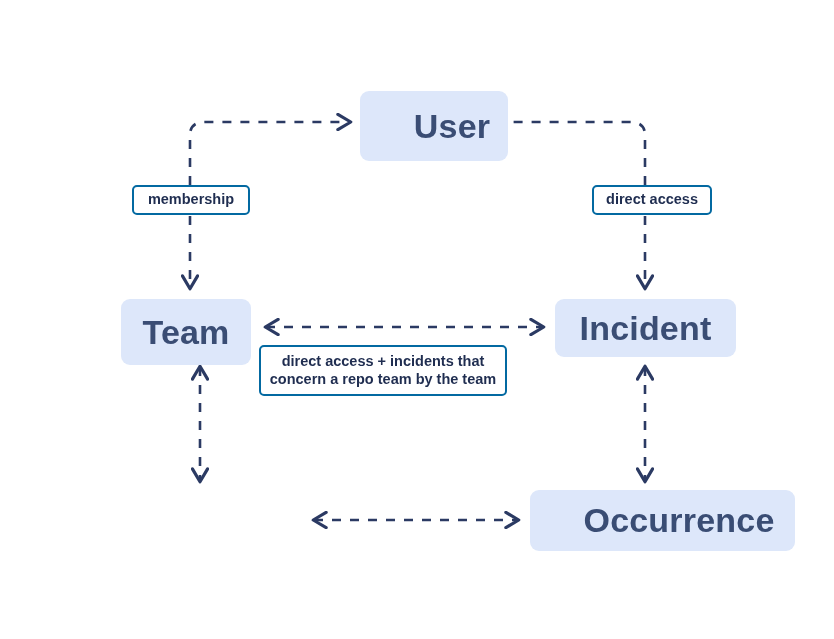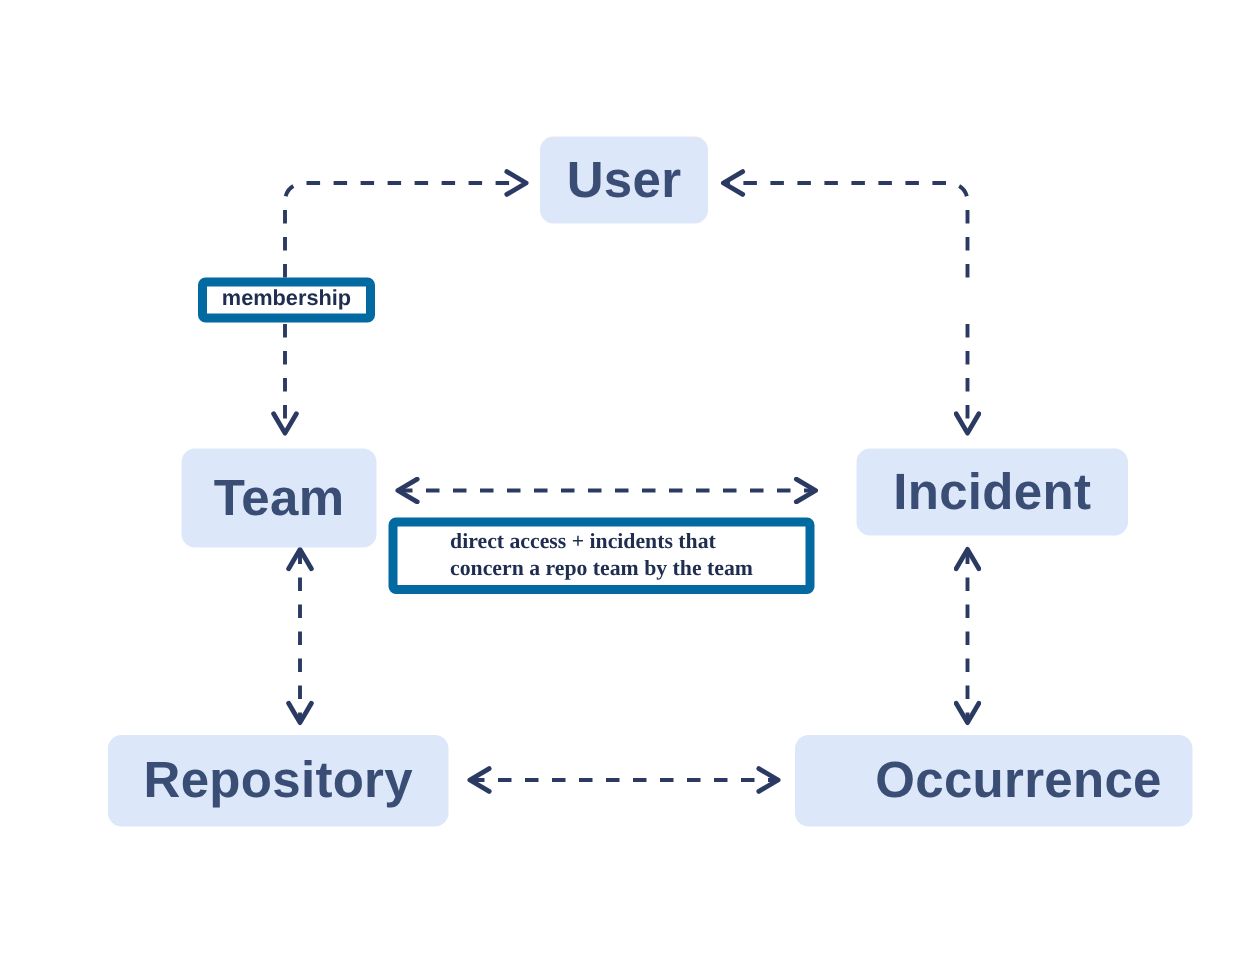--- a/index.html
+++ b/index.html
@@ -29,42 +29,43 @@
     background: #dde7fa;
     border-radius: 9px;
     color: #3a4d74;
     font-weight: bold;
     display: flex;
     align-items: center;
     justify-content: center;
     letter-spacing: 0.2px;
     white-space: nowrap;
   }
-  .node-user      { left: 360px; top: 91px;  width: 112px; height: 58px; font-size: 34px; }
+  .node-user      { left: 360px; top: 91px;  width: 112px; height: 70px; font-size: 34px; padding-left: 36px; }
   .node-team      { left: 121px; top: 299px; width: 130px; height: 66px; font-size: 34px; }
-  .node-incident  { left: 555px; top: 299px; width: 181px; height: 58px; font-size: 34px; margin-left: 16px; }
+  .node-incident  { left: 555px; top: 299px; width: 181px; height: 58px; font-size: 34px; }
   .node-repo      { left: 72px;  top: 490px; width: 227px; height: 61px; font-size: 34px; }
   .node-occurrence{ left: 530px; top: 490px; width: 232px; height: 61px; font-size: 34px; padding-left: 33px; }
 
   .edge-label {
     position: absolute;
     background: #ffffff;
-    border: 6px solid #0369a1;
+    border: 2px solid #0369a1;
     border-radius: 5px;
     color: #1f2d50;
     font-weight: bold;
     display: flex;
     align-items: center;
     justify-content: center;
+    text-align: center;
     box-sizing: border-box;
     line-height: 1.22;
   }
   .label-membership   { left: 132px; top: 185px; width: 118px; height: 30px; font-size: 14.5px; }
   .label-direct-access{ left: 592px; top: 185px; width: 120px; height: 30px; font-size: 14.5px; }
-  .label-center       { left: 259px; top: 345px; width: 284px; height: 51px; font-size: 14.5px; padding: 4px 6px; font-family: Liberation Serif, serif; }
+  .label-center       { left: 259px; top: 345px; width: 248px; height: 51px; font-size: 14.5px; padding: 4px 6px; }
 </style>
 </head>
 <body>
 
 <div id="diagram-canvas">
 
   <svg id="edge-layer" viewBox="0 0 834 639" width="834" height="639" xmlns="http://www.w3.org/2000/svg">
     <defs>
       <marker id="arrow-end" viewBox="0 0 12 12" refX="9.5" refY="6" markerWidth="7" markerHeight="7" orient="auto-start-reverse">
         <path d="M 1.5 1 L 10 6 L 1.5 11" fill="none" stroke="#2b3a63" stroke-width="2.1" stroke-linecap="round" stroke-linejoin="round"></path>
@@ -99,32 +100,32 @@
   </div>
 
   <div class="node node-team">
     <span>Team</span>
   </div>
 
   <div class="node node-incident">
     <span>Incident</span>
   </div>
 
-  <div class="node node-repo">
-    <span>Repository</span>
-  </div>
 
   <div class="node node-occurrence">
     <span>Occurrence</span>
   </div>
 
   <div class="edge-label label-membership">
     <span>membership</span>
   </div>
 
+  <div class="edge-label label-direct-access">
+    <span>direct access</span>
+  </div>
 
   <div class="edge-label label-center">
     <span>
       <span>direct access + incidents that</span><br>
       <span>concern a repo team by the team</span>
     </span>
   </div>
 
 </div>
 

